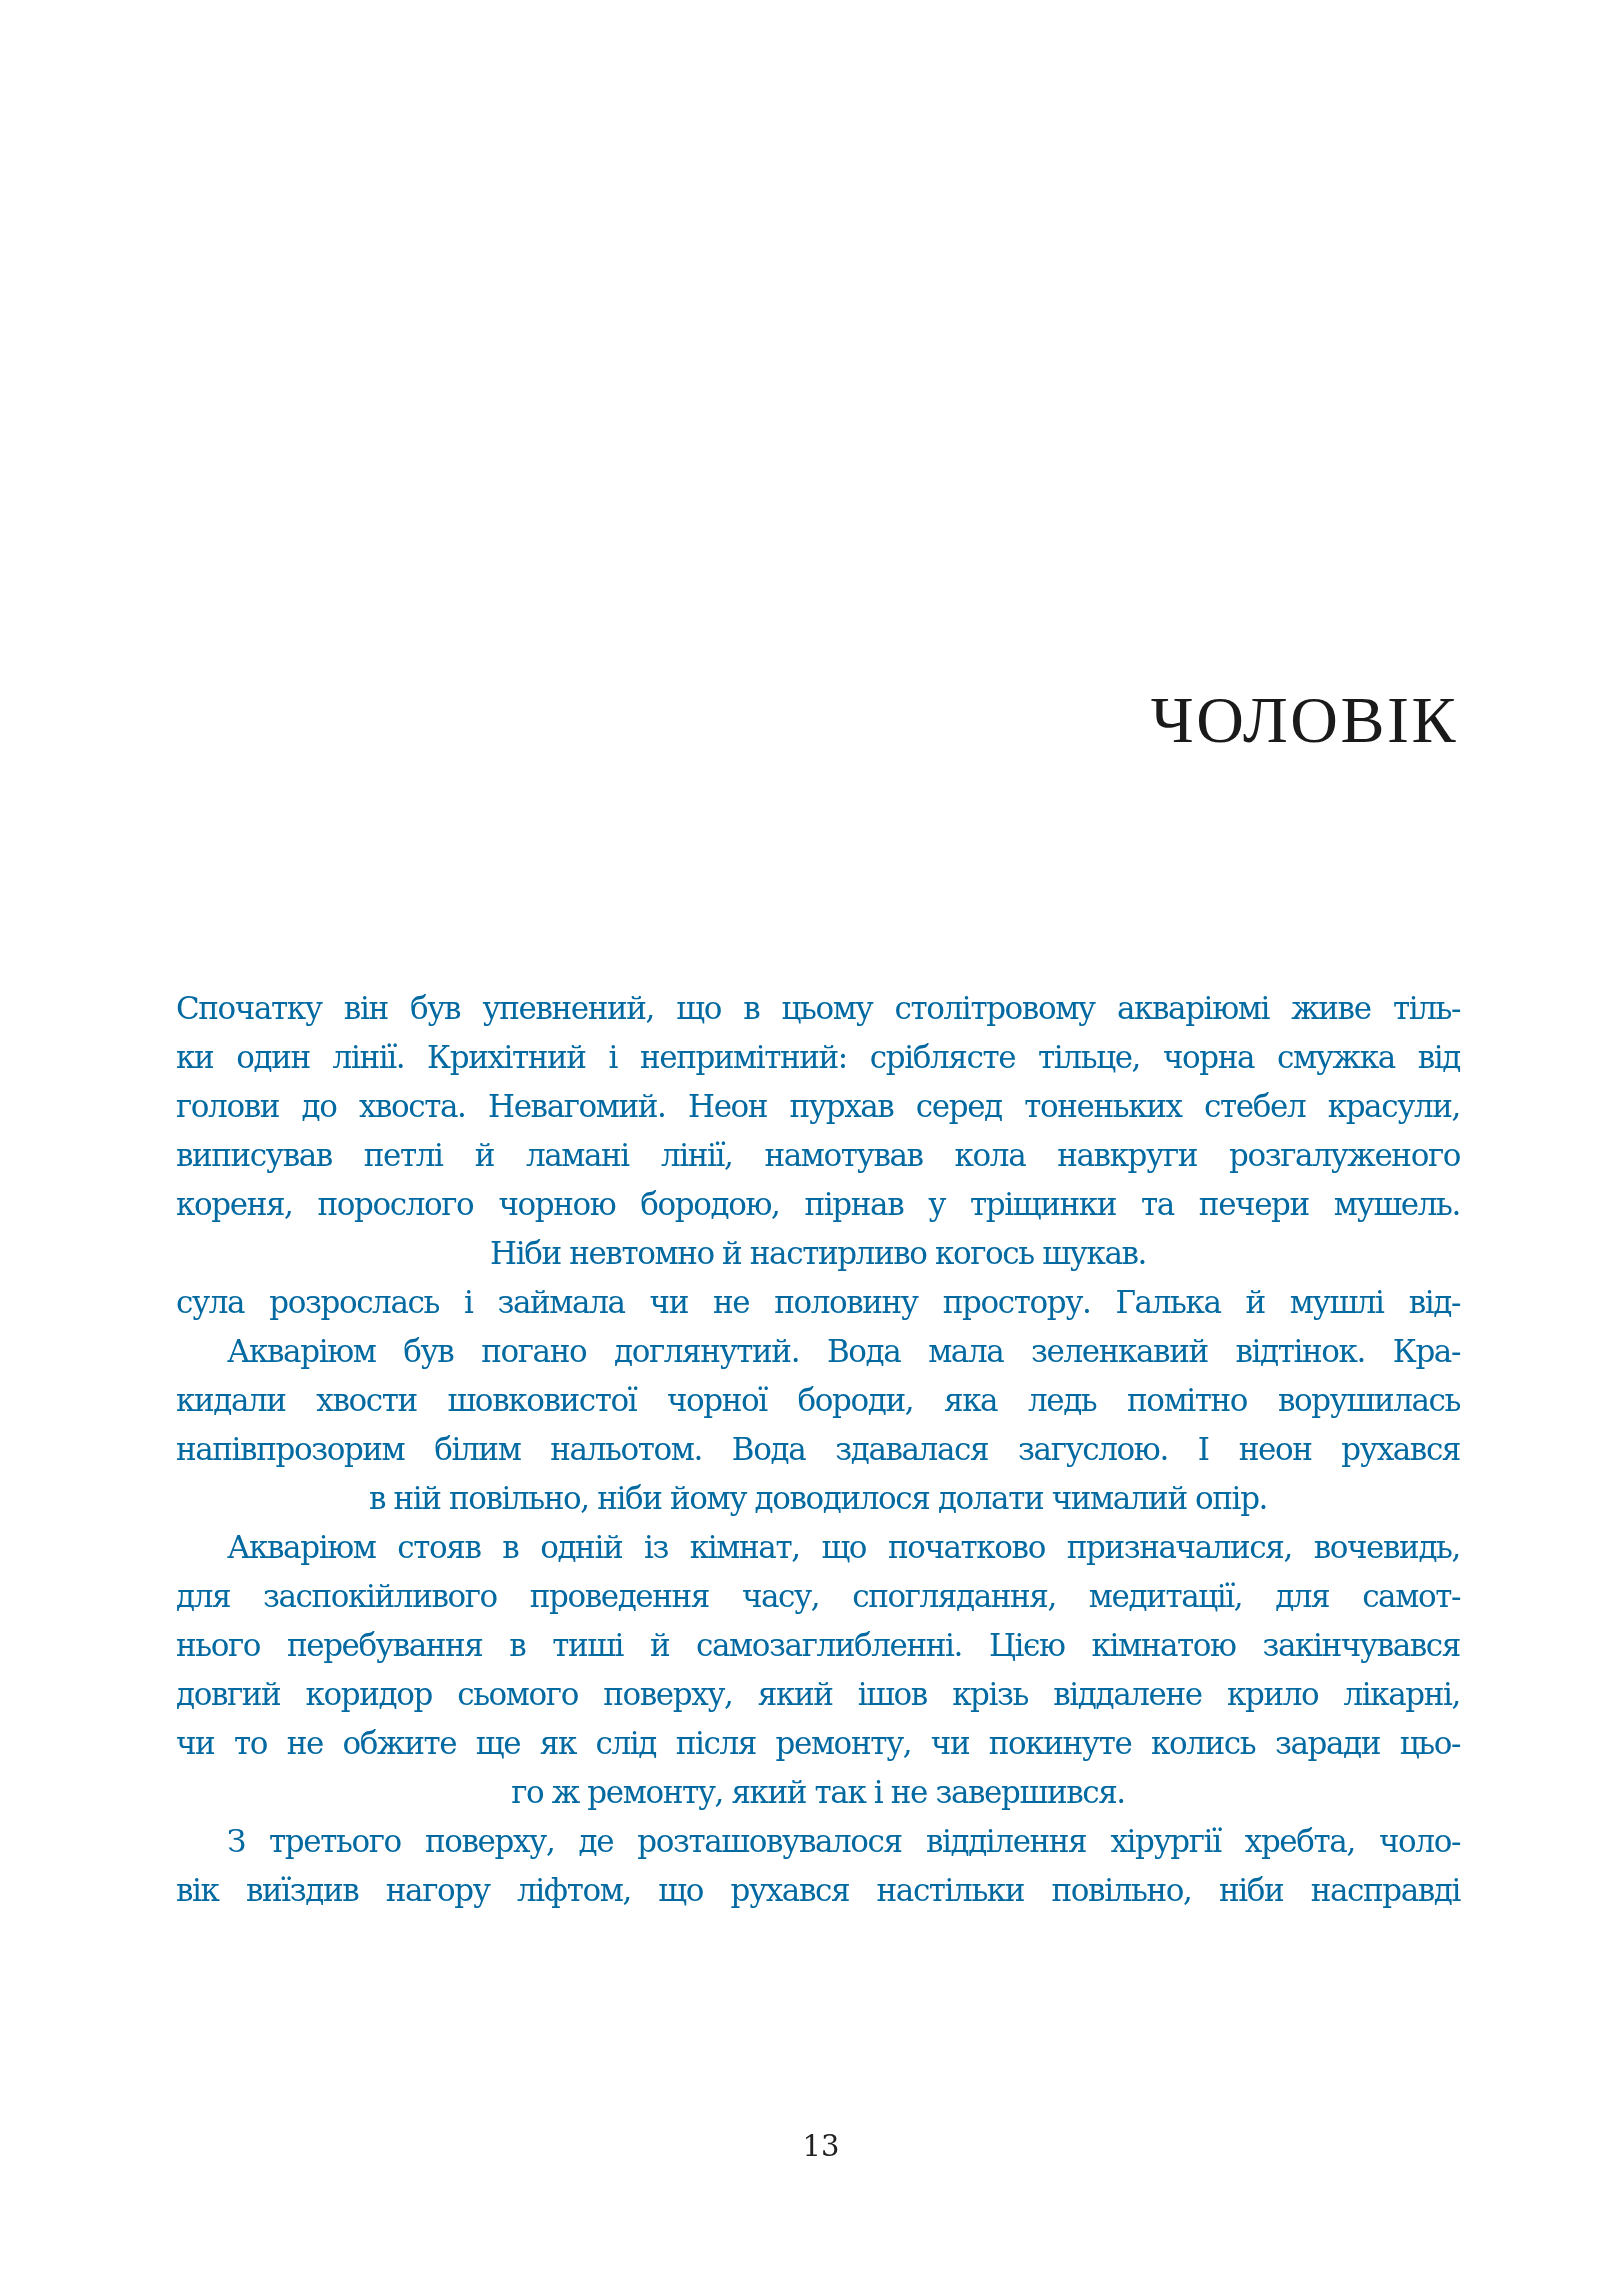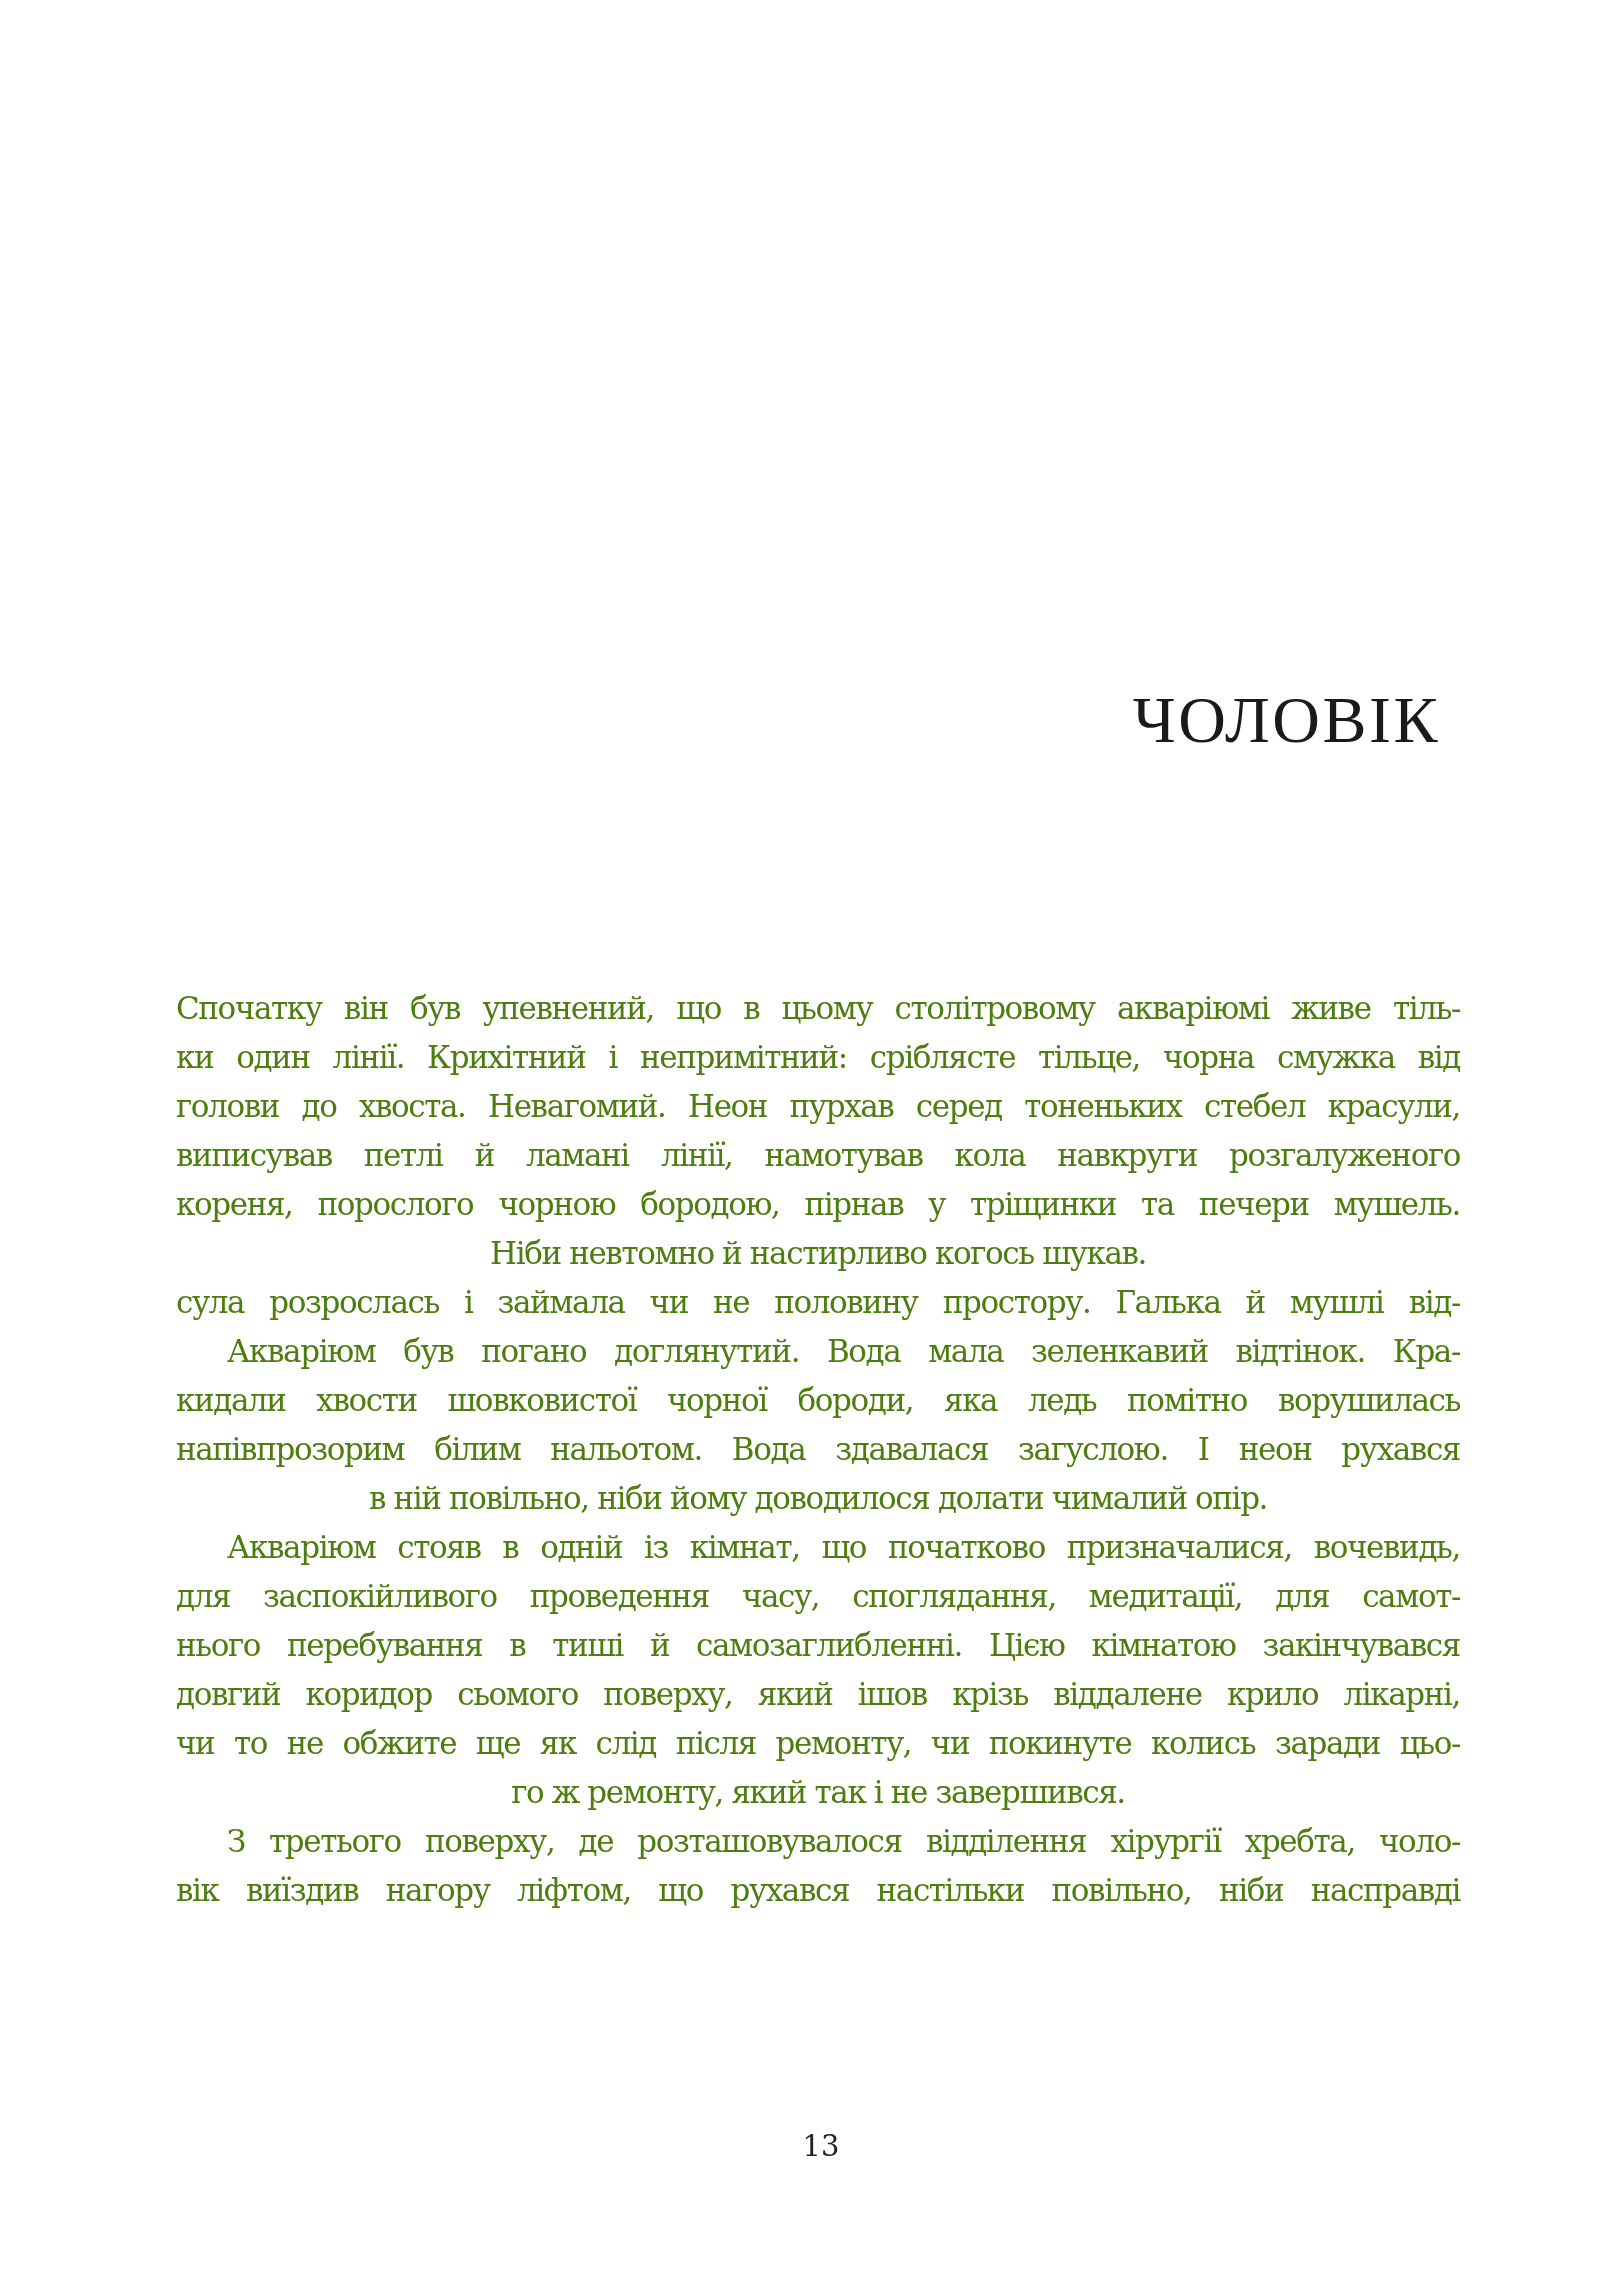--- a/index.html
+++ b/index.html
@@ -10,37 +10,37 @@
     body {
       width: 1624px;
       height: 2284px;
       position: relative;
       overflow: hidden;
       color: #1e1e1e;
     }
     .chapter-title {
       position: absolute;
       top: 687px;
-      right: 184px;
+      right: 166px;
       font-family: "Liberation Serif", "DejaVu Serif", serif;
       font-size: 66px;
       font-weight: normal;
       letter-spacing: 2.5px;
       color: #1a1a1a;
       margin: 0;
       line-height: 1;
     }
     .body-text {
       position: absolute;
       top: 984px;
       left: 176px;
       width: 1284px;
       font-family: "DejaVu Serif", "Liberation Serif", serif;
       font-size: 31px;
-      color: #4d7c0f;
+      color: #0369a1;
     }
     .body-text .line {
       height: 49px;
       line-height: 49px;
       white-space: nowrap;
       display: flex;
       justify-content: space-between;
       transform-origin: left center;
     }
     .body-text .line.indent {

